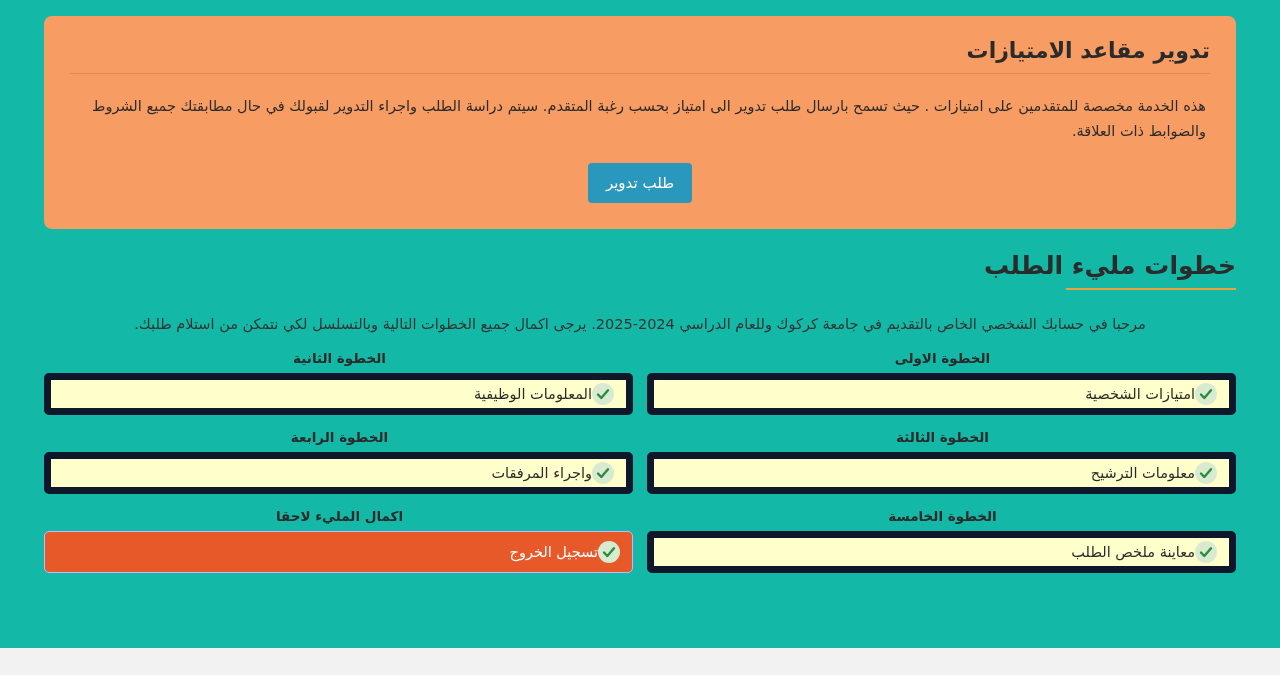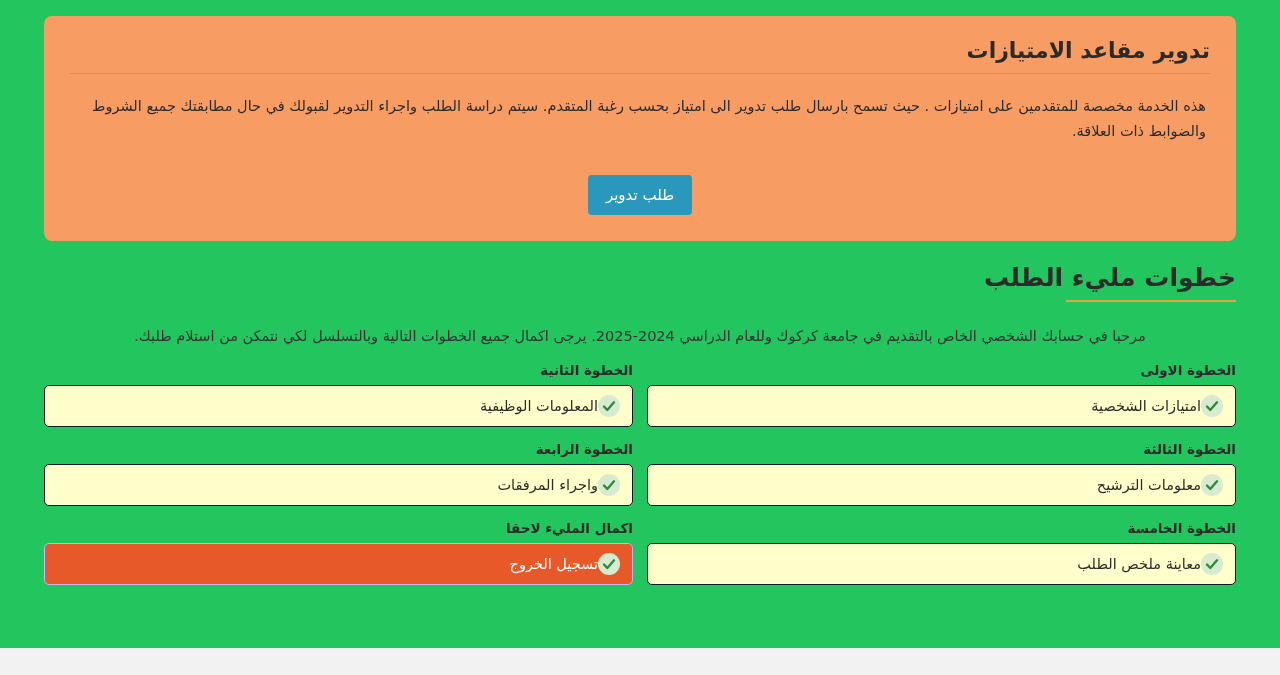--- a/index.html
+++ b/index.html
@@ -12,21 +12,21 @@
   }
   body {
     font-family: "DejaVu Sans", "Liberation Sans", sans-serif;
     color: #333333;
     direction: rtl;
   }
   .page {
     width: 1280px;
     height: 675px;
     position: relative;
-    background: #22c55e;
+    background: #14b8a6;
     box-sizing: border-box;
   }
   .content {
     padding: 16px 44px 0 44px;
     box-sizing: border-box;
   }
   
   .panel {
     background: #f79c62;
     border-radius: 8px;
@@ -55,21 +55,20 @@
   .btn-primary {
     display: inline-block;
     background: #2a98bd;
     color: #ffffff;
     font-size: 15px;
     border: none;
     border-radius: 4px;
     padding: 11px 18px;
     cursor: pointer;
     font-family: inherit;
-    margin-top: 12px;
   }
   
   .section-title {
     font-size: 25px;
     font-weight: bold;
     color: #2b2b2b;
     text-align: right;
     margin: 22px 0 0 0;
   }
   .section-rule {
@@ -91,27 +90,27 @@
     column-gap: 14px;
     row-gap: 0px;
   }
   .cell {
     padding-bottom: 14px;
   }
   .step-label {
     font-size: 13.5px;
     font-weight: bold;
     color: #2b2b2b;
-    text-align: right;
+    text-align: center;
     margin: 0 0 7px 0;
     padding-left: 2px;
   }
   .step-box {
     background: #ffffcc;
-    border: 1px solid #0f172a;
+    border: 7px solid #0f172a;
     border-radius: 5px;
     height: 42px;
     display: flex;
     align-items: center;
     justify-content: flex-start;
     flex-direction: row;
     padding: 0 12px;
     box-sizing: border-box;
     cursor: pointer;
   }

